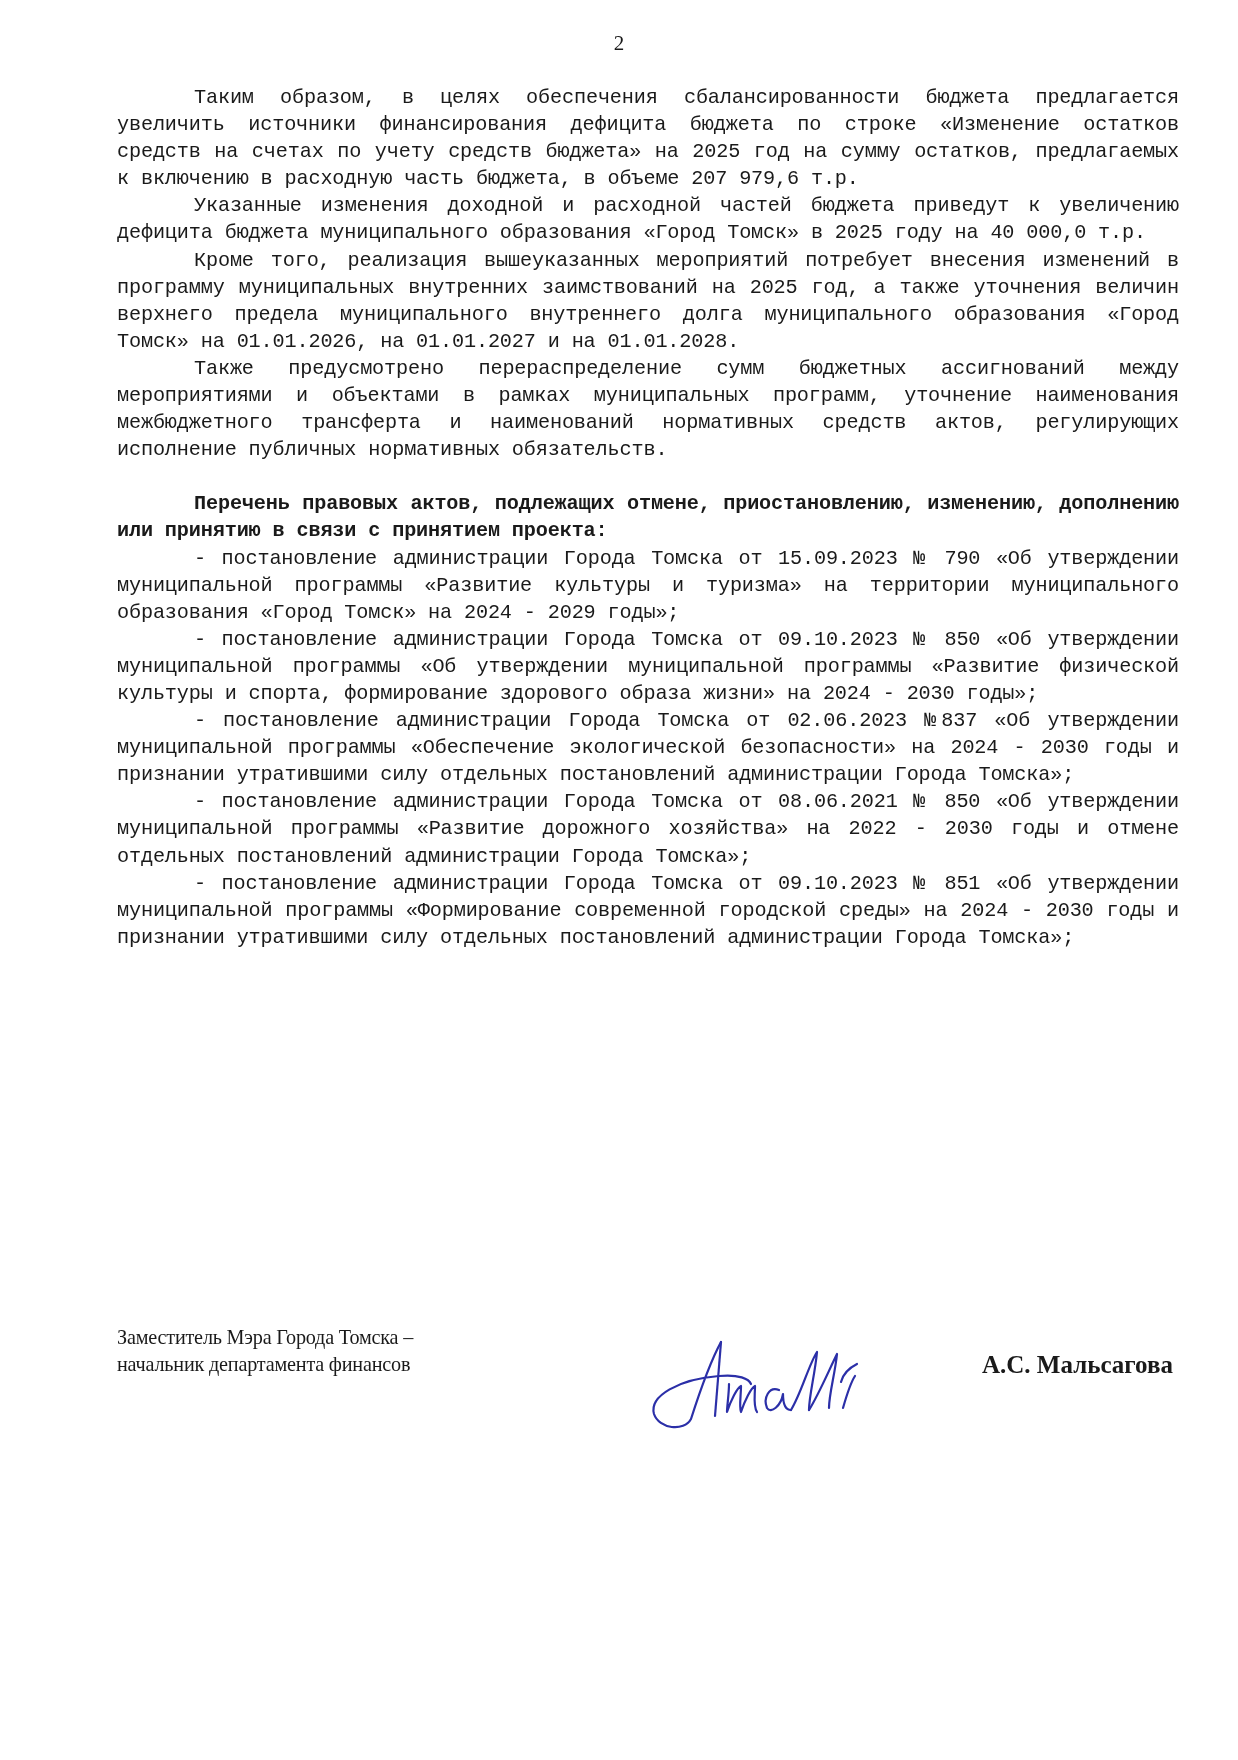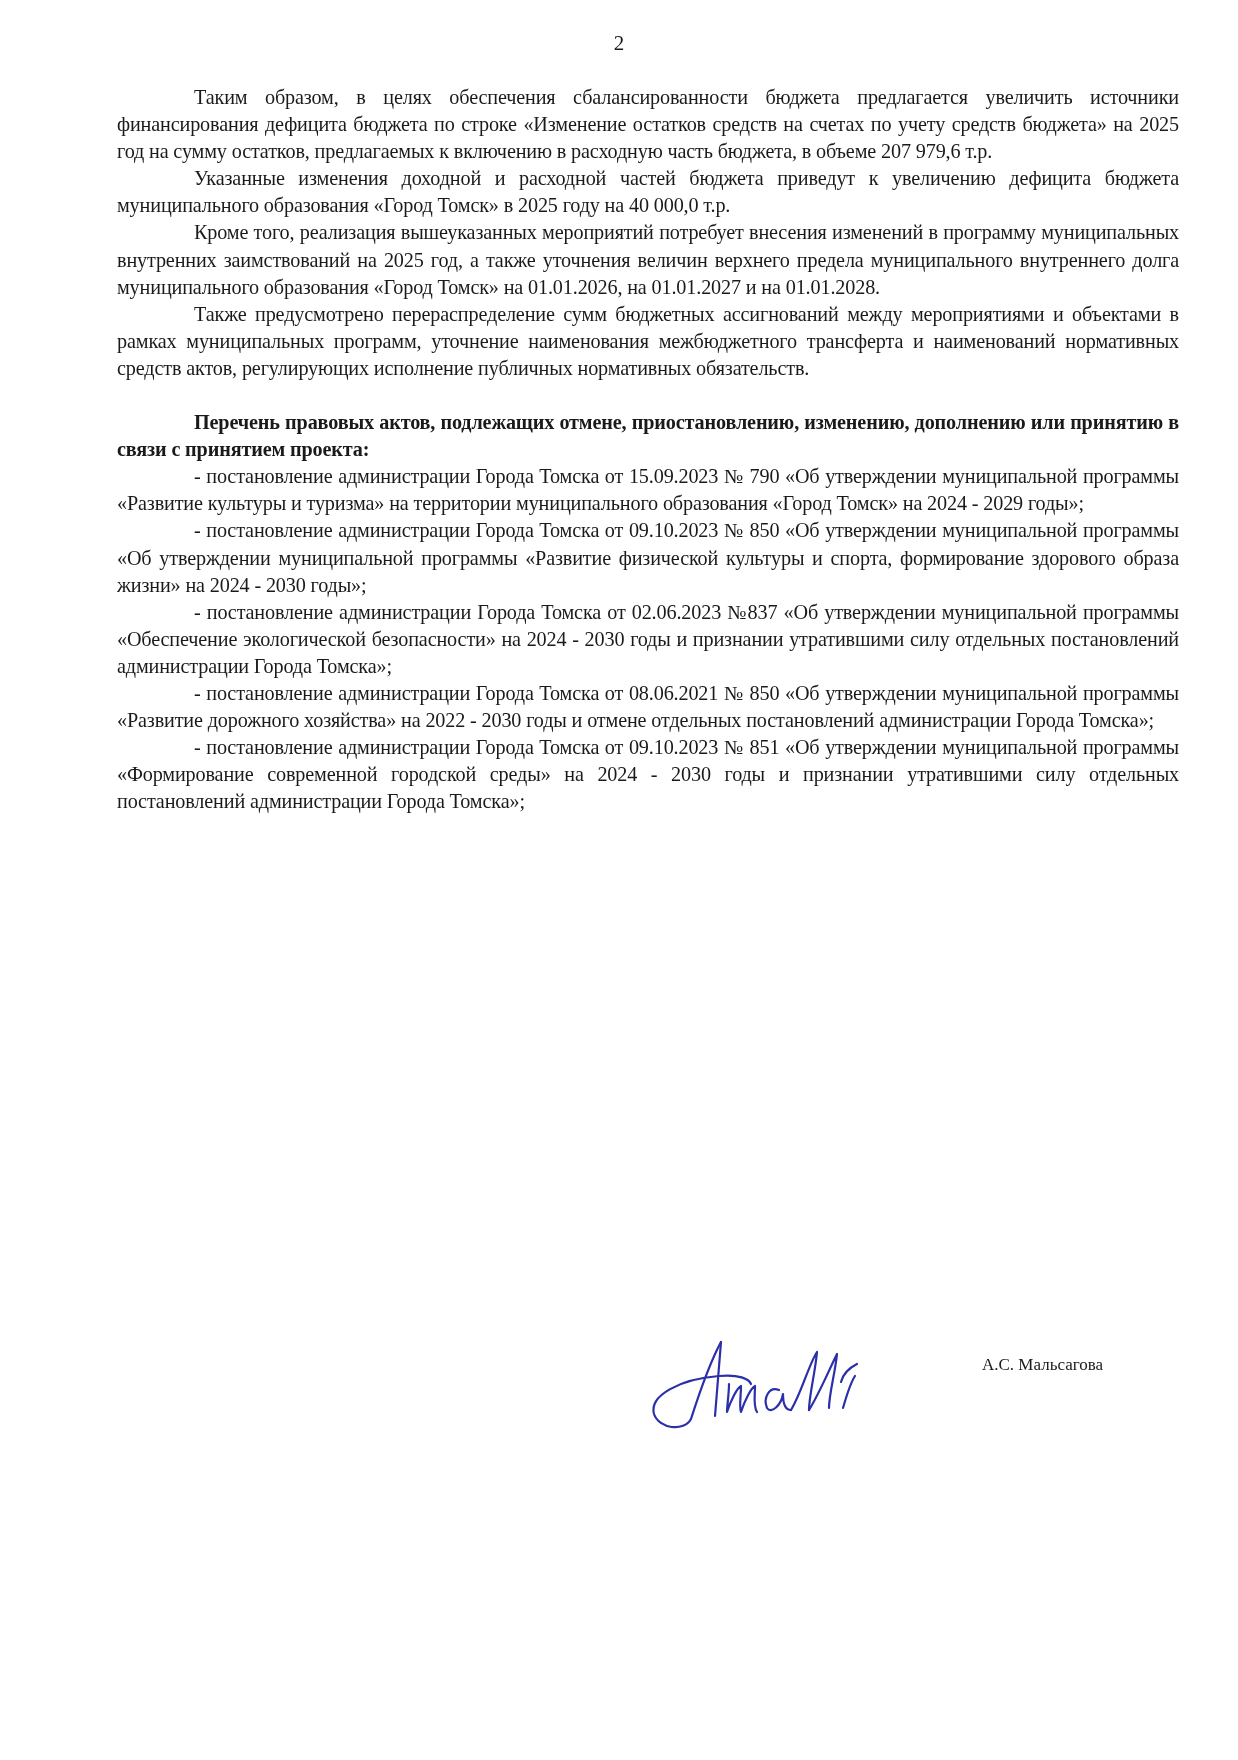--- a/index.html
+++ b/index.html
@@ -11,35 +11,36 @@
   }
   .page-number {
     position: absolute; top: 30px; left: 0; width: 1238px; text-align: center;
     font-size: 21px; line-height: 26px;
   }
   .body-text {
     position: absolute; left: 117px; width: 1062px; top: 84px;
     font-size: 20.2px; line-height: 27.1px;
     text-align: justify; text-align-last: left;
     letter-spacing: -0.15px;
+    font-family: Liberation Mono, monospace;
   }
   .body-text p { margin: 0; text-indent: 77px; }
   .spacer { height: 27px; }
   .heading { font-weight: bold; }
   .signature-block {
     position: absolute; left: 117px; top: 1324px; width: 1062px; height: 110px;
   }
   .sig-position {
     position: absolute; left: 0; top: 0;
     font-size: 20.2px; line-height: 27px; letter-spacing: -0.2px;
   }
   .sig-image { position: absolute; left: 512px; top: 0px; width: 260px; height: 110px; }
   .sig-name {
     position: absolute; left: 865px; top: 27px;
-    font-size: 17px; line-height: 27px;
+    font-size: 25px; line-height: 27px; font-weight: bold;
   }
 </style>
 </head>
 <body>
 
 <div class="page">
   <div class="page-number">2</div>
 
   <div class="body-text">
     <p>Таким образом, в целях обеспечения сбалансированности бюджета предлагается увеличить источники финансирования дефицита бюджета по строке «Изменение остатков средств на счетах по учету средств бюджета» на 2025 год на сумму остатков, предлагаемых к включению в расходную часть бюджета, в объеме 207 979,6 т.р.</p>
@@ -49,20 +50,24 @@
     <div class="spacer"></div>
     <p class="heading">Перечень правовых актов, подлежащих отмене, приостановлению, изменению, дополнению или принятию в связи с принятием проекта:</p>
     <p>- постановление администрации Города Томска от 15.09.2023 № 790 «Об утверждении муниципальной программы «Развитие культуры и туризма» на территории муниципального образования «Город Томск» на 2024 - 2029 годы»;</p>
     <p>- постановление администрации Города Томска от 09.10.2023 № 850 «Об утверждении муниципальной программы «Об утверждении муниципальной программы «Развитие физической культуры и спорта, формирование здорового образа жизни» на 2024 - 2030 годы»;</p>
     <p>- постановление администрации Города Томска от 02.06.2023 №837 «Об утверждении муниципальной программы «Обеспечение экологической безопасности» на 2024 - 2030 годы и признании утратившими силу отдельных постановлений администрации Города Томска»;</p>
     <p>- постановление администрации Города Томска от 08.06.2021 № 850 «Об утверждении муниципальной программы «Развитие дорожного хозяйства» на 2022 - 2030 годы и отмене отдельных постановлений администрации Города Томска»;</p>
     <p>- постановление администрации Города Томска от 09.10.2023 № 851 «Об утверждении муниципальной программы «Формирование современной городской среды» на 2024 - 2030 годы и признании утратившими силу отдельных постановлений администрации Города Томска»;</p>
   </div>
 
   <div class="signature-block">
+    <div class="sig-position">
+      <div>Заместитель Мэра Города Томска –</div>
+      <div>начальник департамента финансов</div>
+    </div>
     <svg class="sig-image" viewBox="0 0 260 110">
       <g fill="none" stroke="#2b2fa8" stroke-width="2.2" stroke-linecap="round" stroke-linejoin="round">
         <path d="M92 18 C 80 40, 70 70, 62 95 C 55 108, 30 105, 25 90 C 20 72, 50 55, 90 52 C 110 50, 120 55, 122 60"></path>
         <path d="M92 18 C 90 40, 88 65, 86 92"></path>
         <path d="M100 60 C 100 70, 98 82, 98 88 C 102 76, 108 64, 112 62 C 112 72, 110 82, 112 88 C 116 76, 122 64, 126 62 C 126 72, 124 82, 128 88"></path>
         <path d="M150 66 C 140 62, 134 74, 138 84 C 142 90, 152 82, 154 70 C 154 78, 156 86, 162 86"></path>
         <path d="M162 86 C 172 70, 180 40, 188 28 C 186 50, 180 72, 180 86"></path>
         <path d="M180 86 C 190 70, 200 46, 208 30 C 206 50, 200 70, 200 84"></path>
         <path d="M212 58 C 214 50, 220 44, 228 40"></path>
         <path d="M214 84 C 218 70, 222 58, 226 52"></path>

